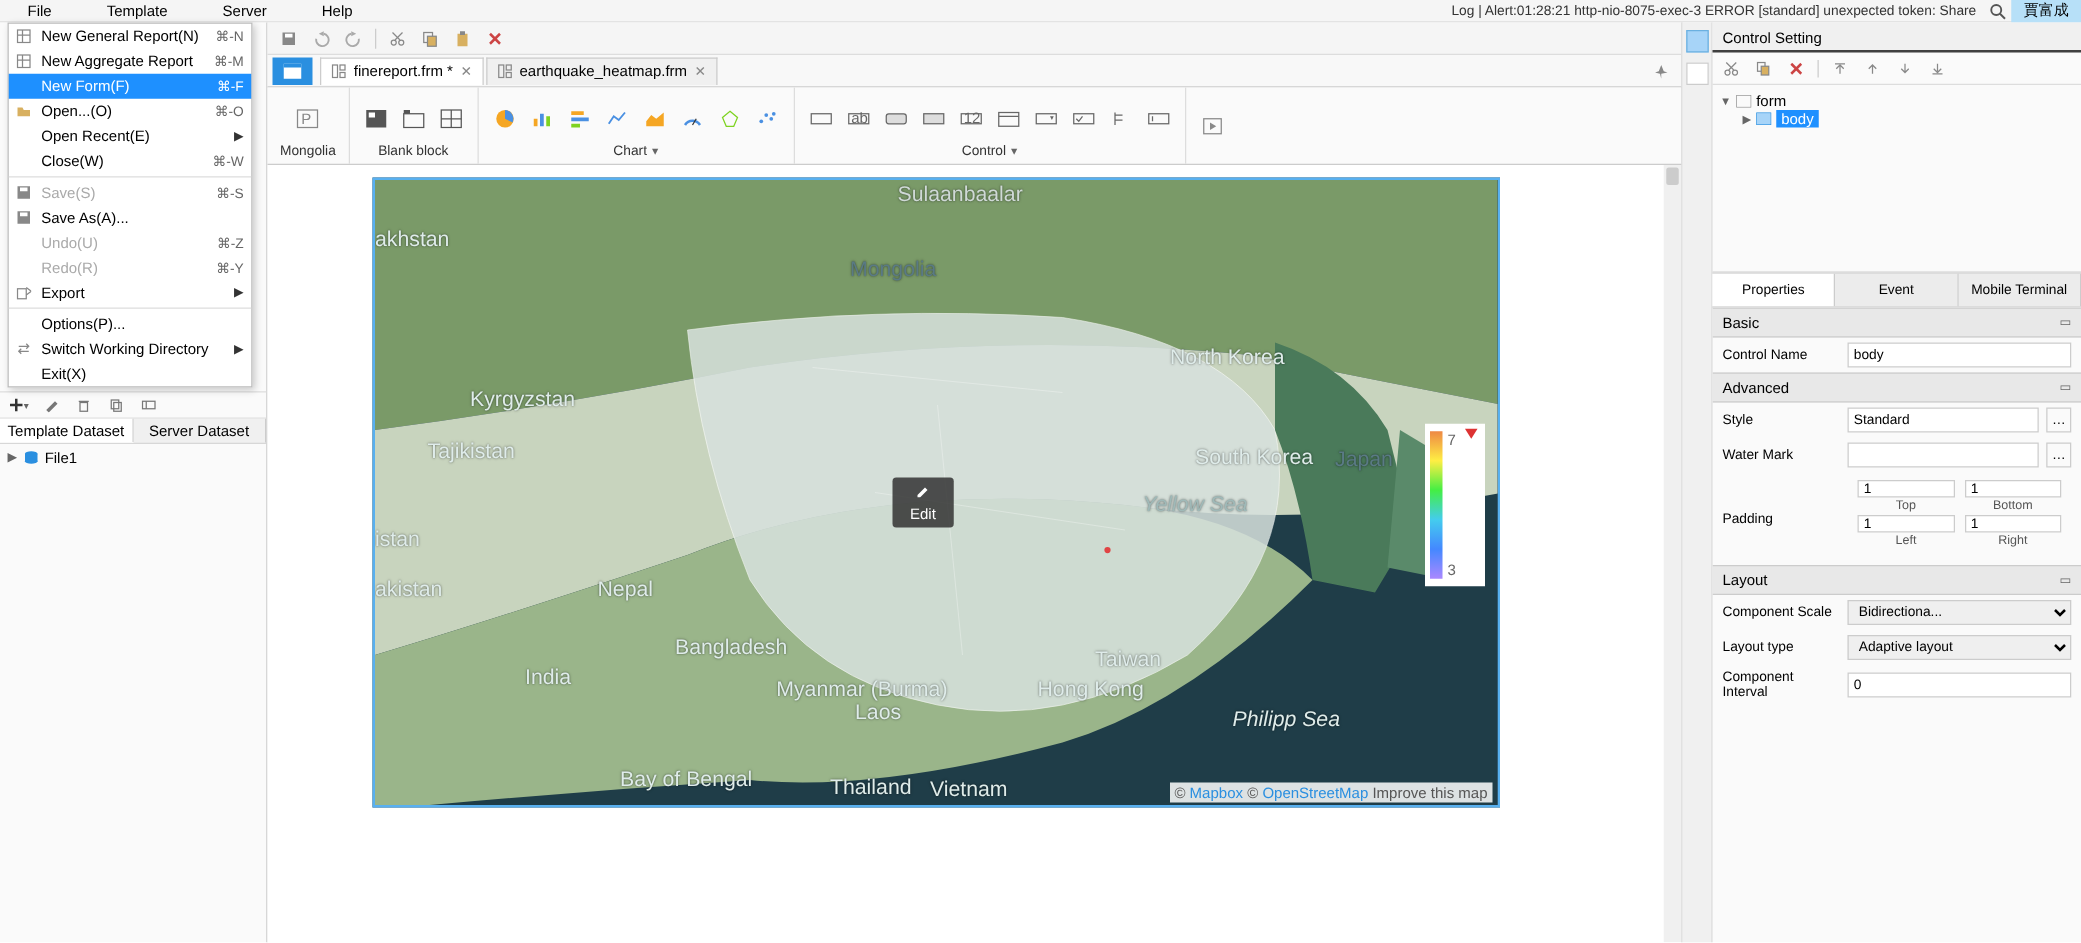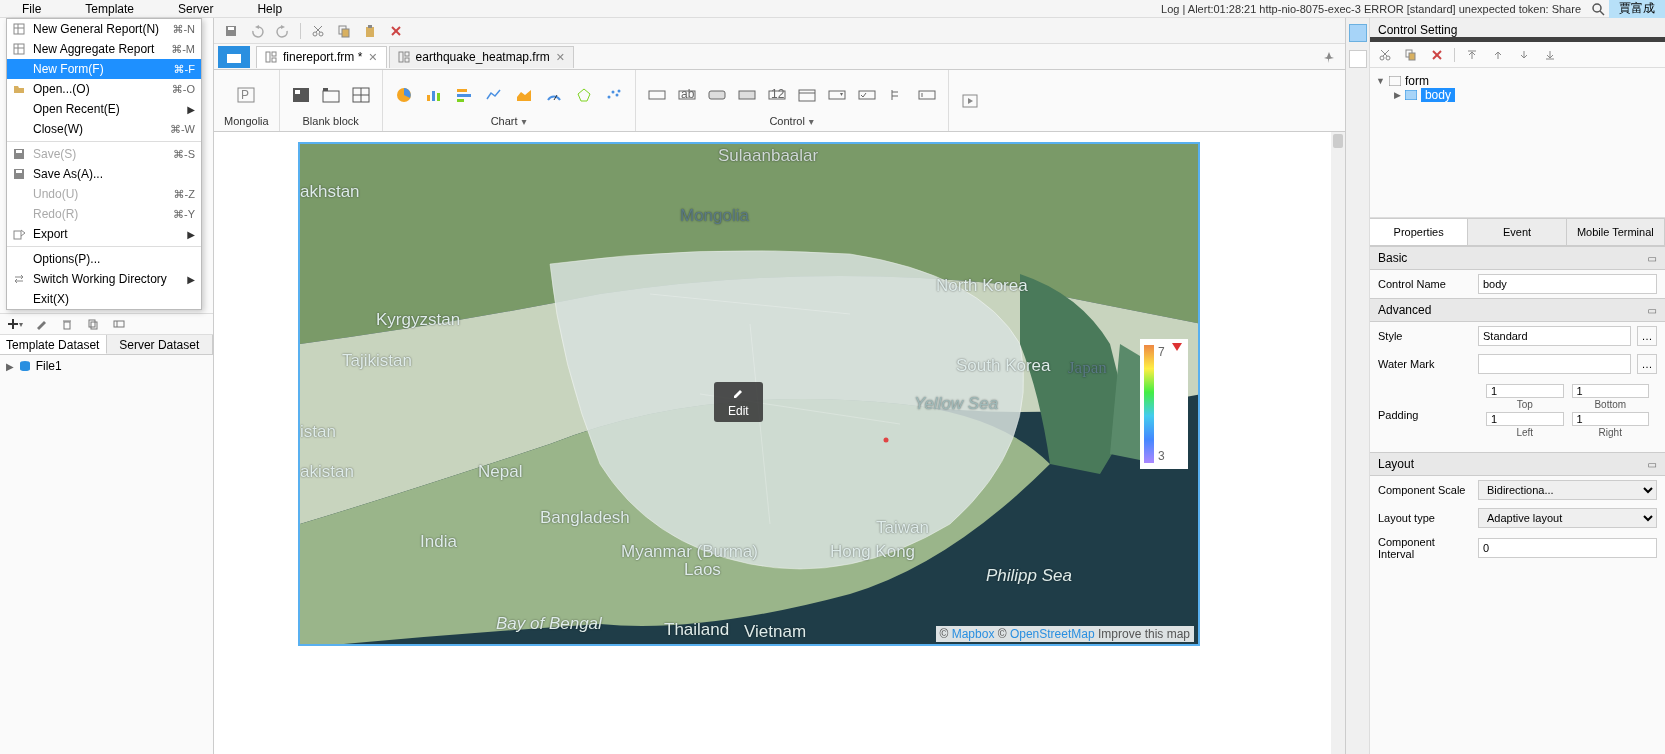--- a/index.html
+++ b/index.html
@@ -65,21 +65,21 @@
 .map-credit { position:absolute; right:4px; bottom:2px; background:rgba(255,255,255,.85); font-size:10px; color:#555; padding:1px 4px; }
 .map-credit a { color:#2a8fe0; text-decoration:none; }
 .vscroll { position:absolute; right:0; top:0; bottom:0; width:14px; background:#f0f0f0; }
 .vscroll .thumb { background:#ccc; width:10px; margin:2px; height:14px; border-radius:2px; }
 
 .right-col { width:320px; background:#fafafa; border-left:1px solid #ccc; display:flex; }
 .right-rail { width:24px; background:#f0f0f0; border-right:1px solid #ddd; display:flex; flex-direction:column; align-items:center; padding-top:6px; gap:8px; }
 .right-rail .rb { width:18px; height:18px; background:#a7d4f8; border:1px solid #6bb0e0; }
 .right-rail .rb.off { background:#fff; border:1px solid #ccc; }
 .right-pane { flex:1; display:flex; flex-direction:column; }
-.ctrl-hdr { height:24px; line-height:24px; padding:0 8px; background:#f0f0f0; border-bottom:5px solid #404040; }
+.ctrl-hdr { height:24px; line-height:24px; padding:0 8px; background:#f0f0f0; border-bottom:2px solid #404040; }
 .ctrl-tools { height:26px; display:flex; align-items:center; gap:8px; padding:0 6px; border-bottom:1px solid #ddd; }
 .ctrl-tools .tb { width:18px; height:18px; display:flex; align-items:center; justify-content:center; }
 .tree-box { padding:6px 6px; border-bottom:1px solid #ddd; height:150px; }
 .tree-box .tnode { display:flex; align-items:center; gap:4px; }
 .tree-box .tnode.sel span.lbl { background:#1e90ff; color:#fff; padding:0 4px; }
 .prop-tabs { display:flex; height:28px; border-top:1px solid #ccc; border-bottom:1px solid #ccc; }
 .prop-tabs .pt { flex:1; text-align:center; font-size:11px; display:flex; align-items:center; justify-content:center; background:#ececec; border-right:1px solid #ccc; }
 .prop-tabs .pt.on { background:#fff; }
 .prop-body { flex:1; overflow:auto; }
 .prop-sec { background:#e8e8e8; padding:4px 8px; border-top:1px solid #ccc; border-bottom:1px solid #ccc; display:flex; align-items:center; }
@@ -551,24 +551,24 @@
             <span style="left: 42px; top: 207px;">Tajikistan</span>
             <span style="left: 0px; top: 278px;">istan</span>
             <span style="left: 0px; top: 318px;">akistan</span>
             <span style="left: 178px; top: 318px;">Nepal</span>
             <span style="left: 120px; top: 388px;">India</span>
             <span style="left: 240px; top: 364px;">Bangladesh</span>
             <span style="left: 305px; top: 398px; margin-left: 16px;">Myanmar (Burma)</span>
             <span style="left: 384px; top: 416px;">Laos</span>
             <span style="left: 364px; top: 476px;">Thailand</span>
             <span style="left: 444px; top: 478px;">Vietnam</span>
-            <span style="left: 196px; top: 470px; font-style: italic;">Bay of Bengal</span>
+            <span style="left: 196px; top: 470px; ">Bay of Bengal</span>
             <span style="left: 576px; top: 374px;">Taiwan</span>
             <span style="left: 530px; top: 398px;">Hong Kong</span>
-            <span style="left: 768px; top: 214px; color: rgb(90, 122, 133); font-family: Liberation Serif, serif;">Japan</span>
+            <span style="left: 768px; top: 214px; color: rgb(90, 122, 133);">Japan</span>
             <span style="left: 636px; top: 132px; color: rgb(223, 236, 234);">North Korea</span>
             <span style="left: 656px; top: 212px; color: rgb(223, 236, 234);">South Korea</span>
             <span style="left: 686px; top: 422px; font-style: italic;">Philipp Sea</span>
             <span style="left: 614px; top: 250px; color: rgb(159, 185, 184); font-style: italic;">Yellow Sea</span>
             <span style="left: 418px; top: 2px; color: rgb(207, 217, 214);">Sulaanbaalar</span>
           </div>
         <div class="edit-pill">
           <svg width="12" height="12">
               <path d="M2 10 L8 4 L10 6 L4 12 L2 12 Z" fill="#fff"></path>
             </svg>

